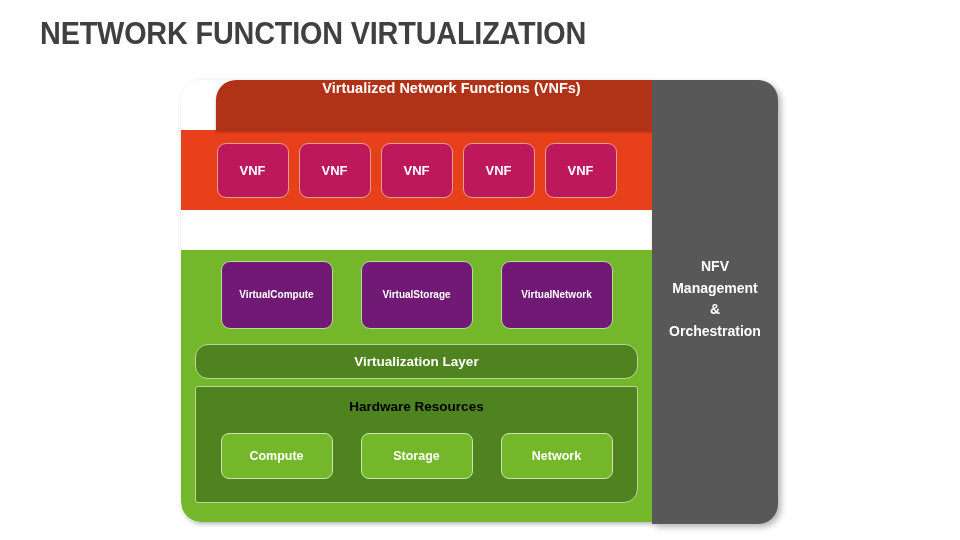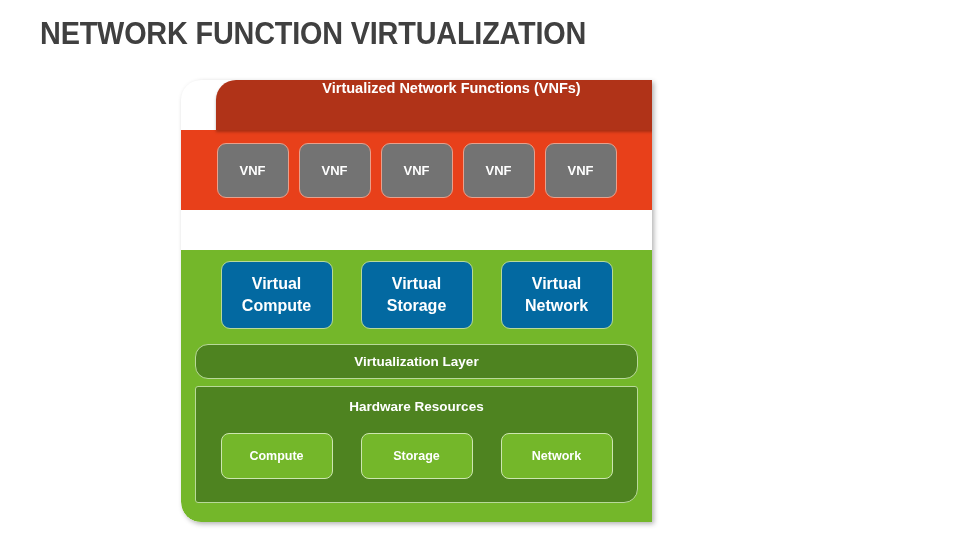--- a/index.html
+++ b/index.html
@@ -77,21 +77,21 @@
     background: #e8401a;
     display: flex;
     align-items: center;
     justify-content: center;
     gap: 10px;
     z-index: 1;
   }
   .vnf-box {
     width: 72px;
     height: 55px;
-    background: #737373;
+    background: #be185d;
     border: 1px solid #e8a08c;
     border-radius: 9px;
     display: flex;
     align-items: center;
     justify-content: center;
     color: #ffffff;
     font-size: 13px;
     font-weight: bold;
     box-sizing: border-box;
   }
@@ -130,29 +130,29 @@
     width: 100%;
     height: 70px;
     display: flex;
     align-items: center;
     justify-content: center;
     gap: 28px;
   }
   .virtual-box {
     width: 112px;
     height: 68px;
-    background: #0369a1;
+    background: #701a75;
     border: 1px solid #b9d99a;
     border-radius: 9px;
     display: flex;
-    flex-direction: column;
-    align-items: center;
-    justify-content: center;
-    color: #ffffff;
-    font-size: 16px;
+    flex-direction: row;
+    align-items: center;
+    justify-content: center;
+    color: #ffffff;
+    font-size: 10px;
     font-weight: bold;
     line-height: 1.35;
     box-sizing: border-box;
   }
 
   .virt-layer {
     position: absolute;
     left: 14px;
     top: 94px;
     width: 443px;
@@ -180,21 +180,21 @@
     background: #4e8320;
     border: 1px solid #b9d99a;
     border-radius: 3px 3px 14px 3px;
     box-sizing: border-box;
   }
   .hardware-panel .panel-title {
     position: absolute;
     left: 0; top: 12px;
     width: 100%;
     text-align: center;
-    color: #ffffff;
+    color: #000000;
     font-size: 13.5px;
     font-weight: bold;
   }
   .hardware-row {
     position: absolute;
     left: 0;
     top: 41px;
     width: 100%;
     height: 56px;
     display: flex;
@@ -304,14 +304,22 @@
           </div>
           <div class="hardware-box">
             <span>Network</span>
           </div>
         </div>
       </div>
 
     </div>
   </div>
 
+  <div class="mano-panel">
+    <div class="mano-text">
+      <div>NFV</div>
+      <div>Management</div>
+      <div>&amp;</div>
+      <div>Orchestration</div>
+    </div>
+  </div>
 
 </div>
 
 </body></html>

